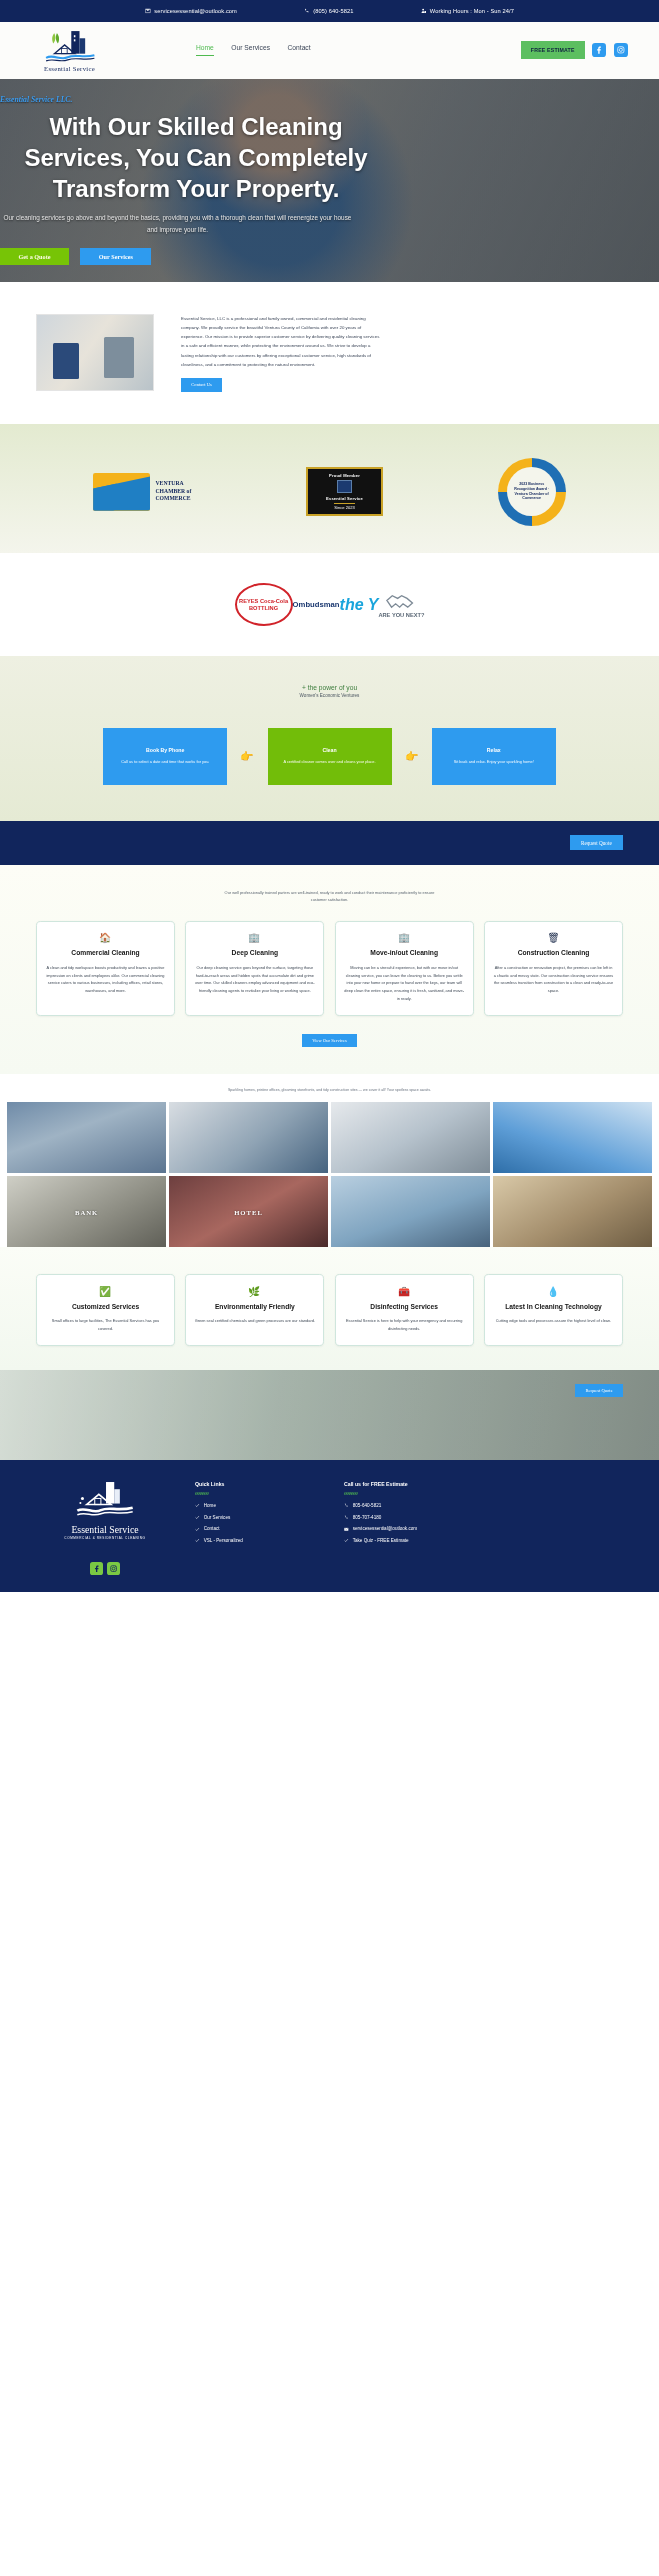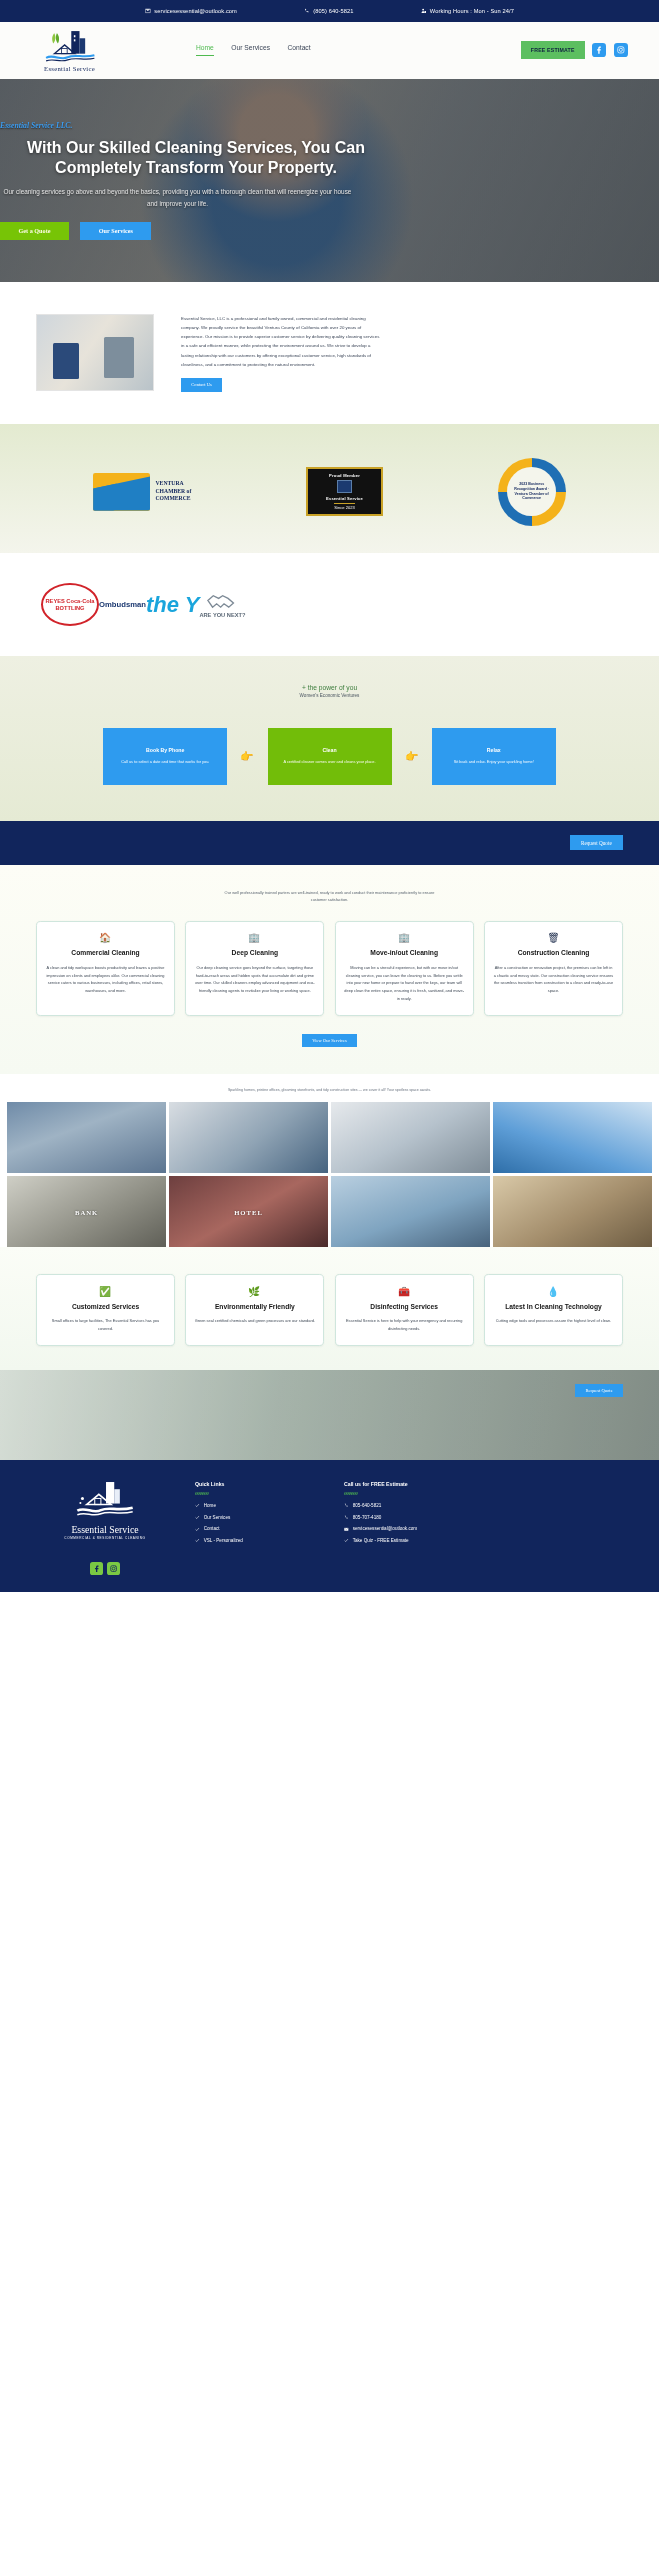--- a/index.html
+++ b/index.html
@@ -24,21 +24,21 @@
   .soc svg{width:7.7px;height:7.7px;fill:#fff}
 
   
   .hero{height:203px;position:relative;display:flex;flex-direction:column;align-items:flex-start;justify-content:center;
         background:linear-gradient(rgba(40,45,50,.55),rgba(40,45,50,.55)),
                    radial-gradient(circle at 42% 26%,#d8b49a 9%,transparent 22%),
                    radial-gradient(circle at 42% 60%,#3b78b8 16%,transparent 34%),
                    linear-gradient(115deg,#8e9499 0%,#b9b6ac 38%,#9aa0a3 62%,#7d8488 100%);
         color:#fff;text-align:center}
   .hero-sub{font-family:"Liberation Serif",serif;font-style:italic;font-weight:bold;font-size:7.7px;color:#3b9cf0;margin-bottom:8.2px;text-shadow:0 0.5px 1.5px rgba(0,0,0,.6)}
-  .hero-h1{font-size:16px;font-weight:bold;line-height:1.28;max-width:392px;text-shadow:0 1px 3.1px rgba(0,0,0,.55)}
+  .hero-h1{font-size:24px;font-weight:bold;line-height:1.28;max-width:392px;text-shadow:0 1px 3.1px rgba(0,0,0,.55)}
   .hero-p{font-size:6.4px;line-height:1.95;max-width:355px;margin-top:7.2px;color:#e8e8e8;text-shadow:0 0.5px 2.1px rgba(0,0,0,.6)}
   .hero-btns{display:flex;gap:11.3px;margin-top:11.3px}
   .hbtn{font-family:"Liberation Serif",serif;font-size:6.2px;padding:5.2px 18.5px;border:0;cursor:pointer;color:#fff;font-weight:bold}
   .hbtn.green{background:#77c406;color:#fffde8}
   .hbtn.blue{background:#2e9bef}
 
   
   .about{padding:32px 36px;display:flex;gap:27px;align-items:flex-start;background:#fff}
   .about-img{width:118px;height:77px;flex:none;border:0.5px solid #e4e4e4;
     background:linear-gradient(125deg,#cfd6dc 0%,#e7e3da 45%,#b9c3c9 100%);position:relative;overflow:hidden}
@@ -56,24 +56,24 @@
   .vcc-txt{font-size:5.7px;font-weight:bold;line-height:1.3;color:#11255c;font-family:"Liberation Serif",serif}
   .plaque{width:77px;height:49px;background:#111;border:2.1px solid #c9a227;display:flex;flex-direction:column;align-items:center;justify-content:center;color:#fff;gap:2.1px}
   .plaque b{font-size:4.1px;letter-spacing:0.2px}
   .plaque .pin{width:15.5px;height:13.4px;background:#1b3a70;border:0.5px solid #5c7ea8}
   .plaque .yr{font-size:4.1px;border-top:0.5px solid #c9a227;padding-top:1.5px}
   .seal{width:68px;height:68px;border-radius:50%;background:conic-gradient(#1f6fb4 0 25%,#f4b21b 25% 50%,#1f6fb4 50% 75%,#f4b21b 75% 100%);display:flex;align-items:center;justify-content:center;position:relative}
   .seal::after{content:"";width:49px;height:49px;border-radius:50%;background:#f4f5ec}
   .seal span{position:absolute;font-size:3.6px;text-align:center;width:44px;color:#11255c;line-height:1.35;font-weight:bold}
 
   
-  .clients{display:flex;align-items:center;justify-content:flex-start;padding:30px 41px;background:#fff}
+  .clients{display:flex;align-items:center;justify-content:center;padding:30px 41px;background:#fff}
   .cl{font-size:7.7px;color:#33424f;text-align:center;font-weight:bold}
   .cl.coke{width:58px;height:43px;border-radius:50%;border:2.1px solid #d1232a;color:#d1232a;display:flex;flex-direction:column;align-items:center;justify-content:center;font-size:5.7px;line-height:1.2}
-  .cl.ymca{color:#1aa5dc;font-size:22px;font-style:italic}
+  .cl.ymca{color:#1aa5dc;font-size:16px;font-style:italic}
   .cl.hands{display:flex;flex-direction:column;align-items:center;gap:3.1px;color:#5a6775;font-size:5.7px}
 
   
   .band-green2{background:linear-gradient(#eef0e2,#e5ead4);padding:27px 0 36px}
   .wev{text-align:center;margin-bottom:30px}
   .wev-main{font-size:20.6px;font-weight:bold;color:#1aa5dc;letter-spacing:-0.5px}
   .wev-sub{font-size:6.7px;color:#3d7d3d;margin-top:1px}
   .wev-sub2{font-size:4.6px;color:#4a5560;margin-top:1.5px}
   .steps{display:flex;align-items:center;justify-content:center;gap:13.4px;padding:0 36px}
   .step{width:124px;height:57px;display:flex;flex-direction:column;align-items:center;justify-content:center;color:#fff;text-align:center;padding:5.2px 8.2px}

